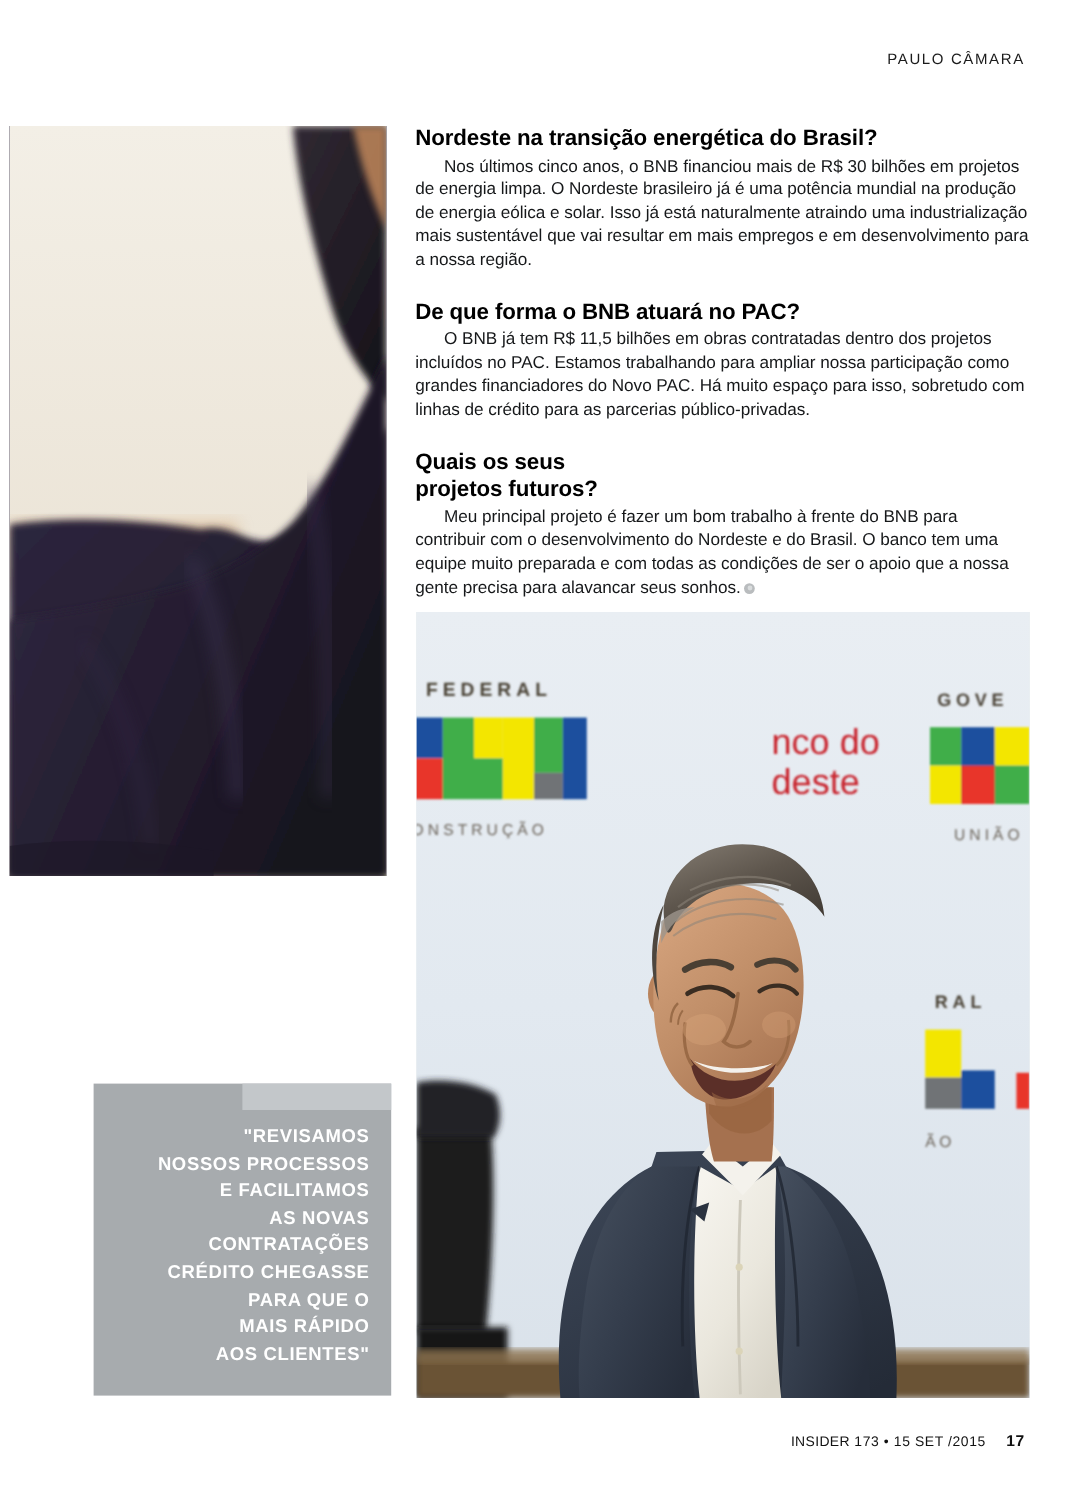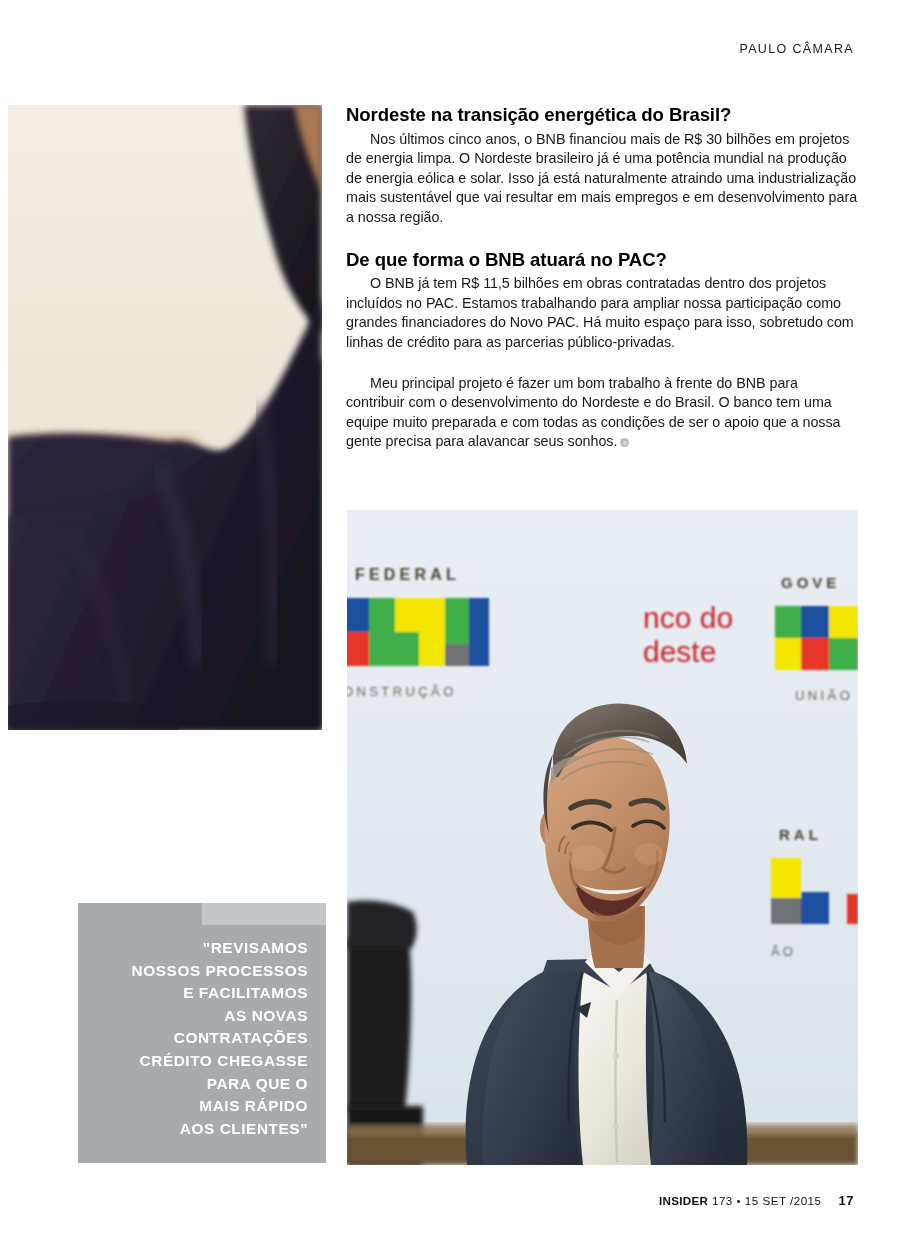--- a/index.html
+++ b/index.html
@@ -143,21 +143,21 @@
     bottom: 32px;
     font-size: 11.6px;
     letter-spacing: 0.5px;
     color: #111111;
     white-space: nowrap;
     display: flex;
     align-items: baseline;
     gap: 17px;
   }
   .footer-issue { font-weight: 400; }
-  .footer-issue b { font-weight: bold; letter-spacing: 0.3px; }
+  .footer-issue b { font-weight: normal; letter-spacing: 0.3px; }
   .footer-page { font-weight: bold; font-size: 13px; }
 </style>
 </head>
 <body>
 
 <div class="page">
 
   <div class="running-head">PAULO CÂMARA</div>
 
   <div class="photo-left">
@@ -239,20 +239,24 @@
     </div>
 
     <div class="qa-block">
       <div class="question">
         <span class="ln">De que forma o BNB atuará no PAC?</span>
       </div>
       <p class="answer">O BNB já tem R$ 11,5 bilhões em obras contratadas dentro dos projetos incluídos no PAC. Estamos trabalhando para ampliar nossa participação como grandes financiadores do Novo PAC. Há muito espaço para isso, sobretudo com linhas de crédito para as parcerias público-privadas.</p>
     </div>
 
     <div class="qa-block">
+      <div class="question">
+        <span class="ln">Quais os seus</span>
+        <span class="ln">projetos futuros?</span>
+      </div>
       <p class="answer"><span>Meu principal projeto é fazer um bom trabalho à frente do BNB para contribuir com o desenvolvimento do Nordeste e do Brasil. O banco tem uma equipe muito preparada e com todas as condições de ser o apoio que a nossa gente precisa para alavancar seus sonhos.</span><span class="endmark"></span></p>
     </div>
 
   </div>
 
   <div class="photo-main">
     <svg viewBox="0 0 511 655" preserveAspectRatio="xMidYMid slice">
       <defs>
         <linearGradient id="bdG" x1="0" y1="0" x2="0" y2="1">
           <stop offset="0%" stop-color="#e9eef3"></stop>

